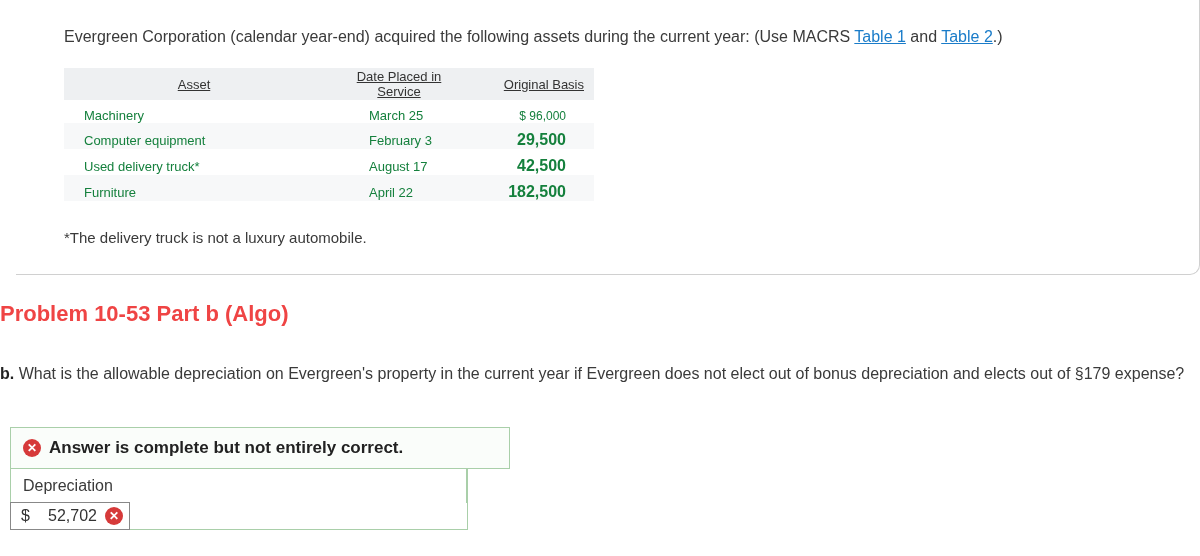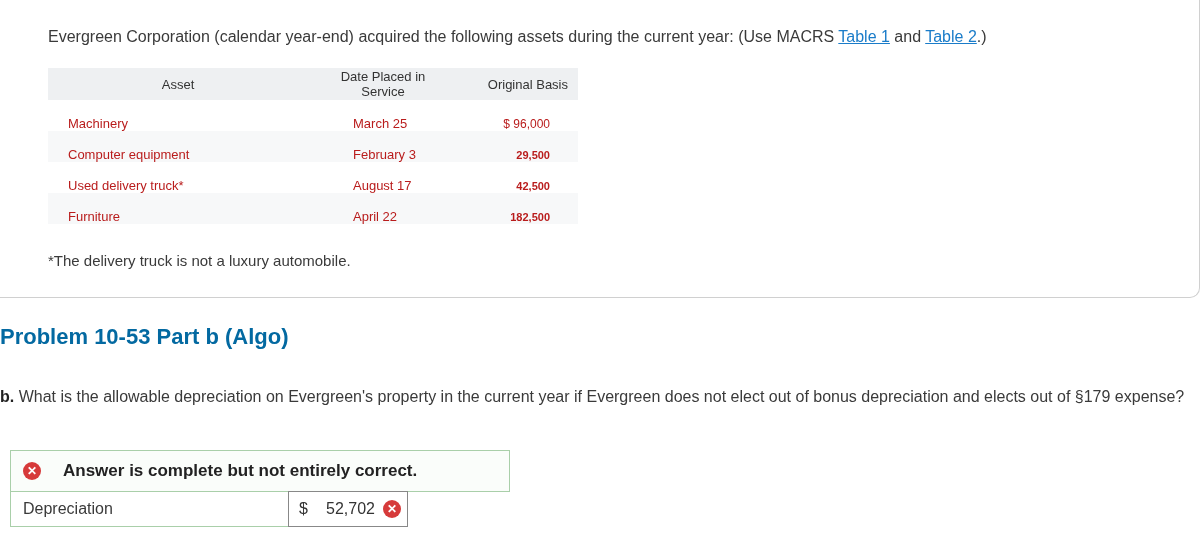--- a/index.html
+++ b/index.html
@@ -14,20 +14,21 @@
       background: #fff;
       width: 1200px;
     }
     .top-panel {
       border: 1px solid #d0d0d0;
       border-top: none;
       border-left: none;
       border-radius: 0 0 10px 0;
       padding: 28px 48px 28px 48px;
       margin-bottom: 26px;
+      margin-left: 16px;
     }
     .intro-text {
       font-size: 16px;
       color: #3a3a3a;
       margin-bottom: 22px;
     }
     .intro-text a {
       color: #1a7cc9;
       text-decoration: underline;
     }
@@ -36,41 +37,42 @@
       font-size: 13px;
       margin-bottom: 28px;
       width: 530px;
     }
     .asset-table th {
       background: #eef0f2;
       font-weight: normal;
       padding: 1px 10px 1px 20px;
       text-align: left;
       color: #333;
+      text-decoration: underline;
     }
     .asset-table th.col-asset { text-align: center; width: 250px; }
     .asset-table th.col-date { text-align: center; width: 160px; }
     .asset-table th.col-basis { text-align: right; width: 120px; }
     .asset-table td {
-      padding: 16px 10px 0px 20px;
+      padding: 8px 10px 0px 20px;
       font-size: 13px;
-      color: #b91c1c;
+      color: #15803d;
     }
     .asset-table td.col-date { text-align: left; padding-left: 55px;}
-    .asset-table td.col-basis { text-align: right; padding-right: 28px; font-size: 11px; font-weight: bold; }
+    .asset-table td.col-basis { text-align: right; padding-right: 28px; font-size: 16px; font-weight: bold; }
     .asset-table td.col-basis.first { font-size: 12px; font-weight: normal; }
     .asset-table tr:nth-child(even) td { background:#f7f8f9; }
     .footnote {
       font-size: 15px;
       color: #3a3a3a;
     }
     .problem-heading {
       font-size: 22px;
       font-weight: bold;
-      color: #0369a1;
+      color: #ef4444;
       margin: 0 0 38px 0;
       padding-left: 0;
     }
     .question-text {
       font-size: 16px;
       color: #3a3a3a;
       margin-bottom: 44px;
       padding-left: 0;
     }
     .question-text .part-label {
@@ -80,21 +82,21 @@
     .answer-block {
       margin-left: 10px;
       width: 500px;
     }
     .answer-banner {
       border: 1px solid #a9cfa9;
       background: #fafdfa;
       padding: 10px 12px;
       display: flex;
       align-items: center;
-      gap: 22px;
+      gap: 8px;
     }
     .answer-banner-text {
       font-size: 17px;
       font-weight: bold;
       color: #222;
     }
     .x-circle {
       width: 18px;
       height: 18px;
       border-radius: 50%;
@@ -105,21 +107,22 @@
       justify-content: center;
       font-size: 12px;
       font-weight: bold;
       flex-shrink: 0;
     }
     .x-circle::before { content: "✕"; }
     .answer-row {
       display: flex;
       border: 1px solid #a9cfa9;
       border-top: none;
-      width: 398px;
+      width: 458px;
+      flex-direction: column;
     }
     .answer-label-cell {
       flex: 1 1 auto;
       padding: 8px 12px;
       font-size: 16px;
       color: #3a3a3a;
       border-right: 1px solid #a9cfa9;
     }
     .answer-value-cell {
       width: 120px;

